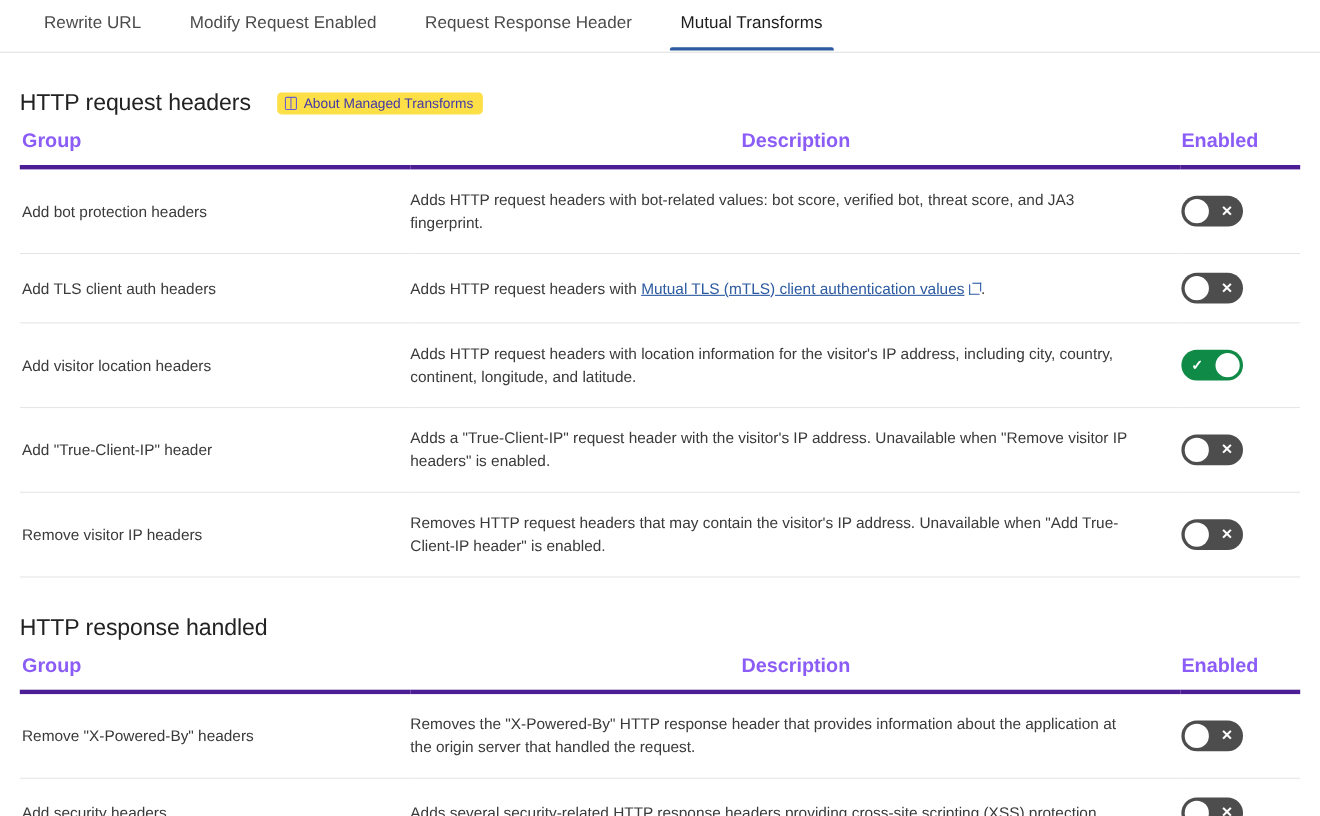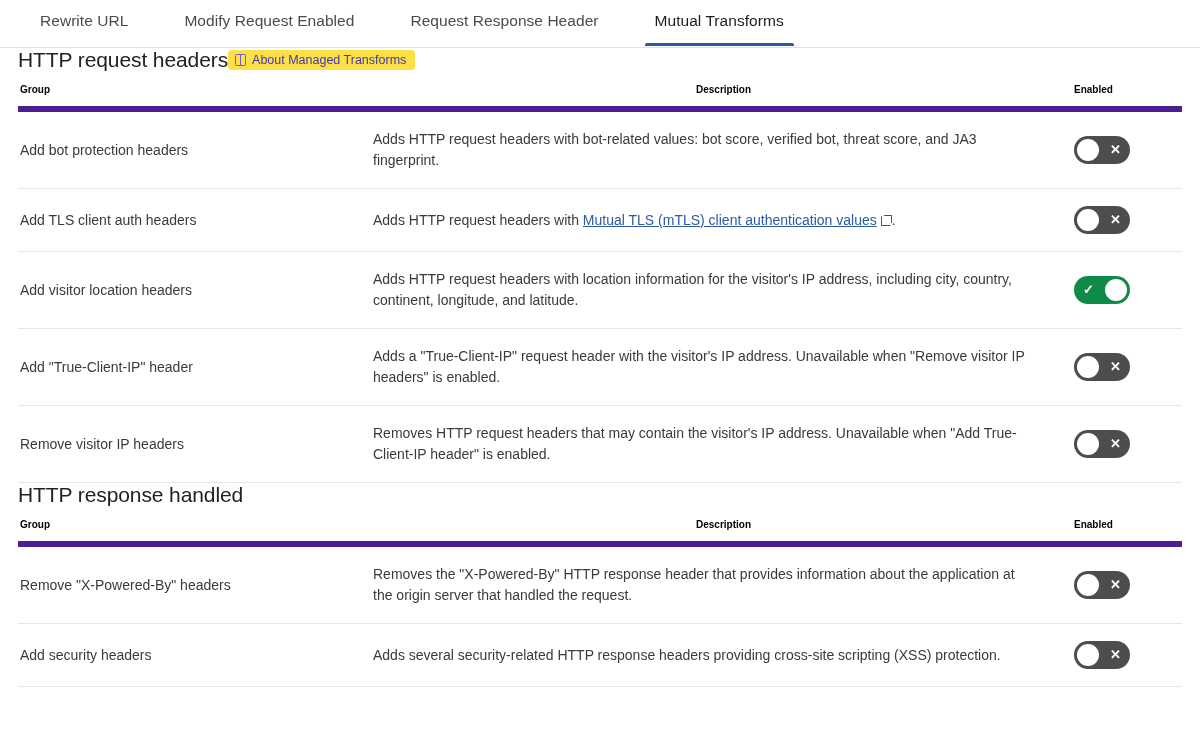--- a/index.html
+++ b/index.html
@@ -11,21 +11,21 @@
     background: #ffffff;
     font-family: "Liberation Sans", sans-serif;
     color: #313131;
     overflow: hidden;
   }
 
   
   .tabbar {
     display: flex;
     align-items: flex-start;
-    gap: 12px;
+    gap: 0;
     border-bottom: 1px solid #e1e1e1;
     height: 48px;
     padding-left: 18px;
   }
   .tab {
     position: relative;
     font-size: 15.5px;
     color: #4b4b4b;
     padding: 12px 22px 15px 22px;
     cursor: pointer;
@@ -45,21 +45,22 @@
     height: 3px;
     background: #2c5aa0;
     border-radius: 2px 2px 0 0;
   }
 
   
   .section { padding: 0 18px; }
   .section-head {
     display: flex;
     align-items: center;
-    gap: 0;
+    gap: 24px;
+    margin-top: 34px;
     margin-bottom: 12px;
     text-align: right;
   }
   .section-title {
     font-size: 21px;
     font-weight: 500;
     color: #222222;
     letter-spacing: -0.1px;
   }
   .about-chip {
@@ -98,25 +99,25 @@
   }
 
   
   table {
     width: 100%;
     border-collapse: collapse;
     table-layout: fixed;
   }
   thead th {
     text-align: left;
-    font-size: 10px;
+    font-size: 18px;
     font-weight: bold;
-    color: #000000;
+    color: #8b5cf6;
     padding: 0 0 11px 0;
-    border-bottom: 6px solid #4c1d95;
+    border-bottom: 4px solid #4c1d95;
   }
   th.col-group { width: 355px; padding-left: 2px; }
   th.col-desc  { width: 700px; padding-left: 1px; text-align: center; }
   th.col-enabled { width: auto; padding-left: 1px; }
 
   tbody td {
     border-bottom: 1px solid #e6e6e6;
     vertical-align: middle;
     font-size: 14px;
     color: #3a3a3a;

